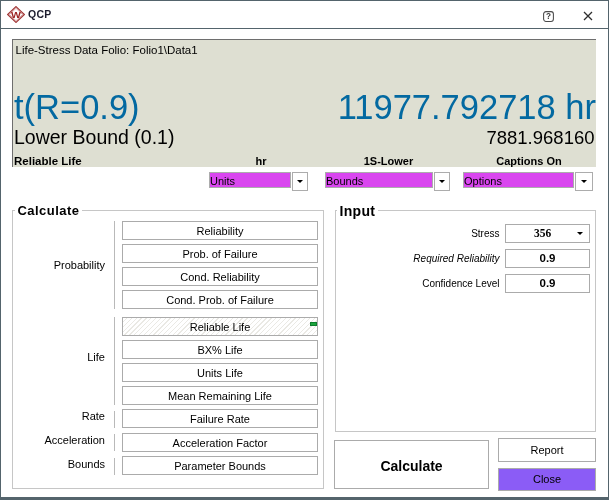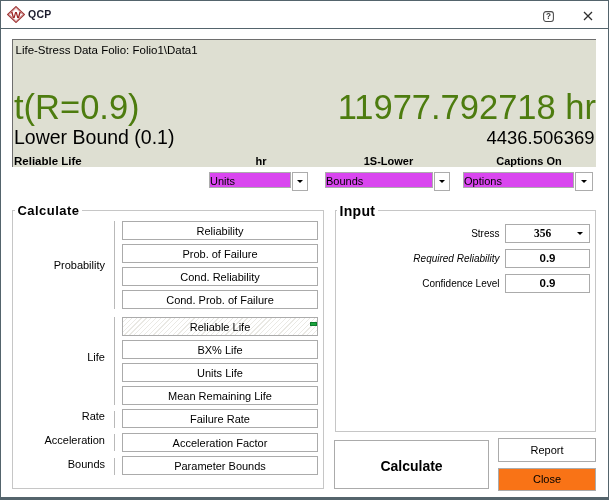--- a/index.html
+++ b/index.html
@@ -9,21 +9,21 @@
   #btm { position:absolute; left:0; top:497px; width:609px; height:2.5px; background:#54646c; }
   .abs { position:absolute; }
   
   #titlebar { position:absolute; left:1px; top:1px; width:607px; height:28px; background:#fff;
               border-bottom:1px solid #54646c; }
   #qcp { position:absolute; left:27px; top:7px; font-size:10.5px; font-weight:bold; color:#1c1c2e; letter-spacing:0.3px;}
   
   #panel { position:absolute; left:12px; top:39px; width:584px; height:128px; background:#dedfd2;
            border-top:1px solid #6e6e6e; border-left:1px solid #6e6e6e; }
   .folio { position:absolute; font-size:11.5px; color:#000; }
-  .big { font-size:34.5px; line-height:34.5px; color:#4d7c0f; }
+  .big { font-size:34.5px; line-height:34.5px; color:#0369a1; }
   .mid { font-size:19.5px; line-height:20px; color:#000; }
   .cap { font-size:11px; font-weight:bold; color:#000; line-height:13px; }
   
   .sbtn { position:absolute; height:16px; background:#d946ef; border:1px solid #acacac; font-size:11px;
           text-align:left; line-height:17px; color:#000; padding-right:4.5px; }
   .sarr { position:absolute; height:19px; background:#fff; border:1px solid #acacac; }
   .sarr:after, .darr:after { content:""; position:absolute; left:50%; top:50%; margin-left:-3px; margin-top:-1.5px;
           border-left:3px solid transparent; border-right:3px solid transparent; border-top:3px solid #000; }
   
   .group { position:absolute; border:1px solid #c6c6c6; background:#fff; }
@@ -59,21 +59,21 @@
   <svg class="abs" style="left:582px; top:10px;" width="10" height="10" viewBox="0 0 10 10">
     <path d="M1 1 L9 9 M9 1 L1 9" stroke="#2e2e2e" stroke-width="1.3" stroke-linecap="butt"></path>
   </svg>
 </div>
 
 <div id="panel">
   <div class="folio" style="left:2.5px; top:4px;">Life-Stress Data Folio: Folio1\Data1</div>
   <div class="abs big" style="left:1px; top:50px;">t(R=0.9)</div>
   <div class="abs big" style="right:0px; top:50px;">11977.792718 hr</div>
   <div class="abs mid" style="left:1px; top:86.5px;">Lower Bound (0.1)</div>
-  <div class="abs mid" style="right:1.5px; top:88px; font-size:18.5px;">4436.506369</div>
+  <div class="abs mid" style="right:1.5px; top:88px; font-size:18.5px;">7881.968160</div>
   <div class="abs cap" style="left:1px; bottom:-1px; font-size:11.5px;">Reliable Life</div>
   <div class="abs cap" style="left:198px; width:100px; bottom:-1px; text-align:center;">hr</div>
   <div class="abs cap" style="left:313px; width:125px; bottom:-1px; text-align:center;">1S-Lower</div>
   <div class="abs cap" style="left:451px; width:130px; bottom:-1px; text-align:center;">Captions On</div>
 </div>
 
 <div class="sbtn" style="left:209px; top:172px; width:82px;">Units</div>
 <div class="sarr" style="left:292px; top:172px; width:15.5px;"></div>
 <div class="sbtn" style="left:325px; top:172px; width:108px;">Bounds</div>
 <div class="sarr" style="left:434px; top:172px; width:16px;"></div>
@@ -117,14 +117,14 @@
 <div class="ibox" style="top:224px; padding-right:10px;font-family:Liberation Serif, serif;">356
   <span class="darr" style="position:absolute; right:5px; top:0; width:8px; height:17px;"></span>
 </div>
 <div class="ibox" style="top:249px;">0.9</div>
 <div class="ibox" style="top:274px;">0.9</div>
 
 <div class="abs" style="left:334px; top:440px; width:155px; height:49px; background:#fff; border:1px solid #ababab;
      font-size:14px; font-weight:bold; text-align:center; line-height:51px;">Calculate</div>
 <div class="abs" style="left:498px; top:438px; width:98px; height:24px; background:#fff; border:1px solid #ababab;
      font-size:11px; text-align:center; line-height:22px;">Report</div>
-<div class="abs" style="left:498px; top:468px; width:98px; height:23px; background:#f97316; border:1px solid #ababab;
+<div class="abs" style="left:498px; top:468px; width:98px; height:23px; background:#8b5cf6; border:1px solid #ababab;
      font-size:11px; text-align:center; line-height:21px;">Close</div>
 
 </body></html>

